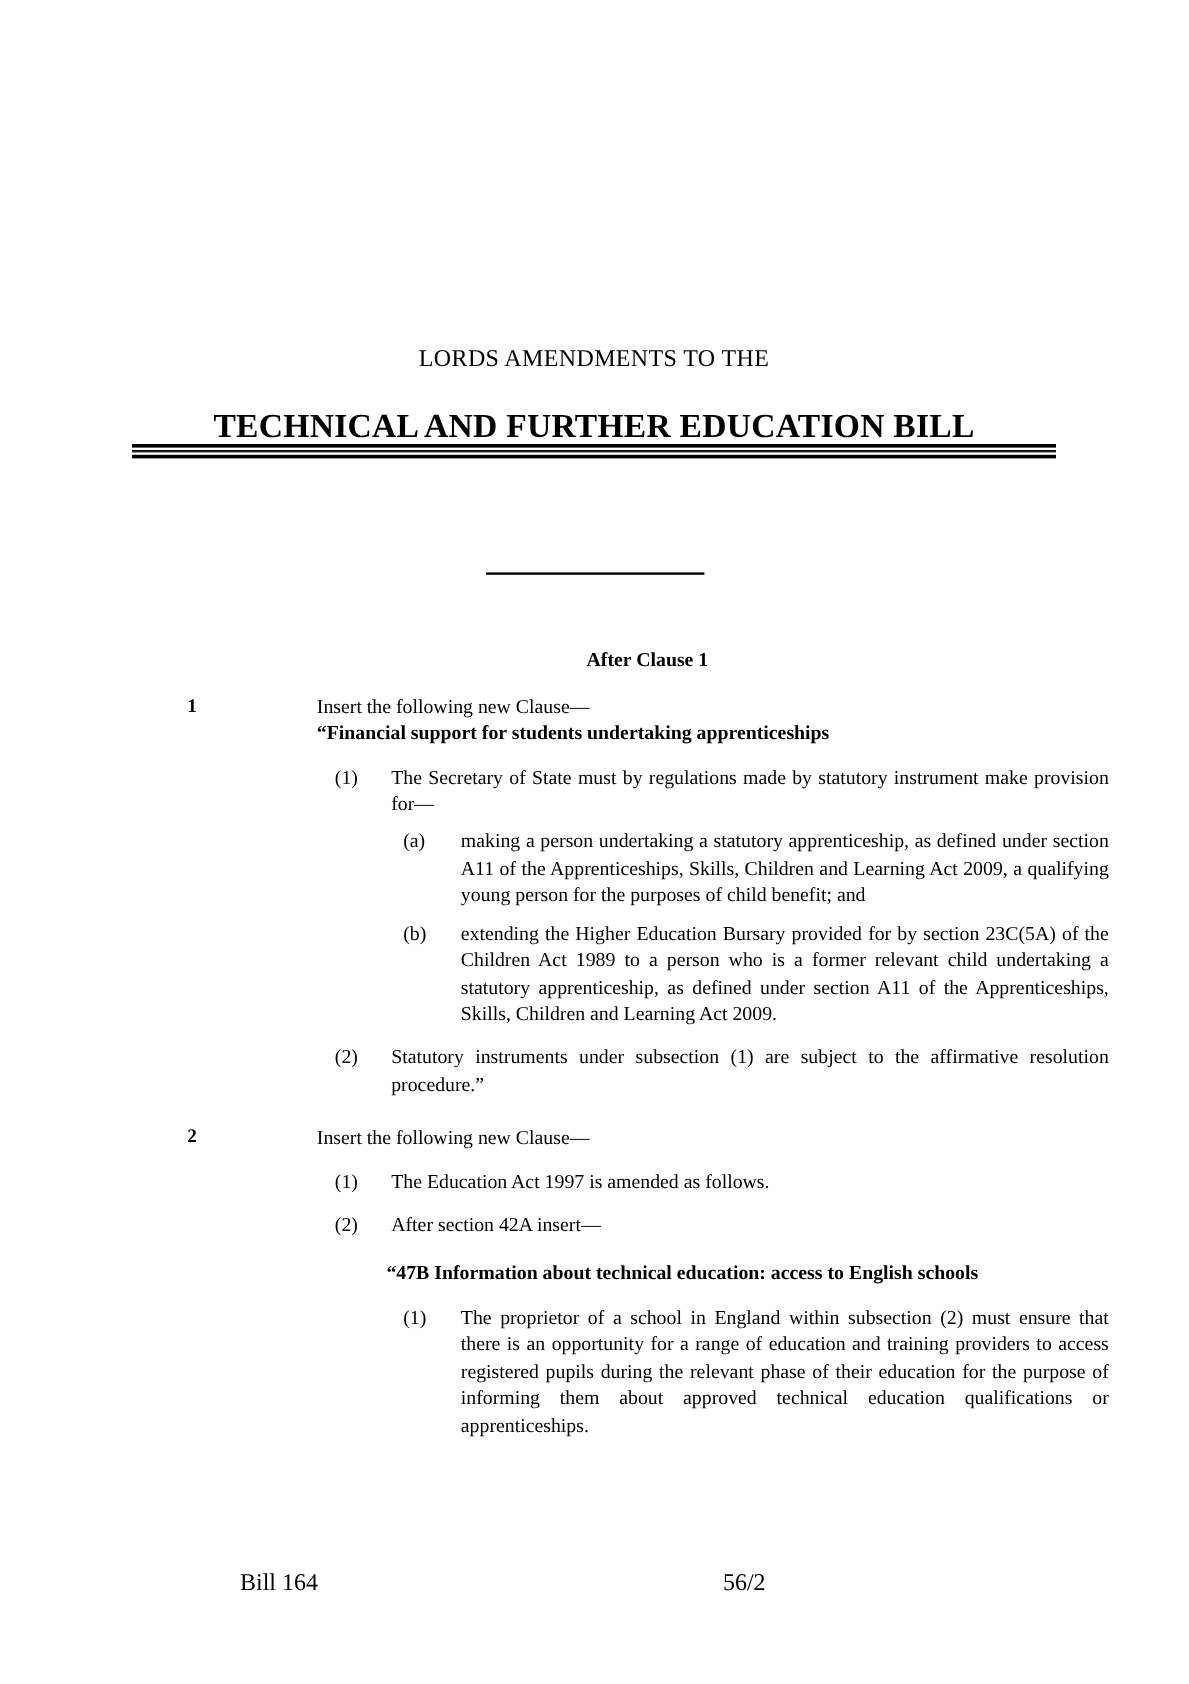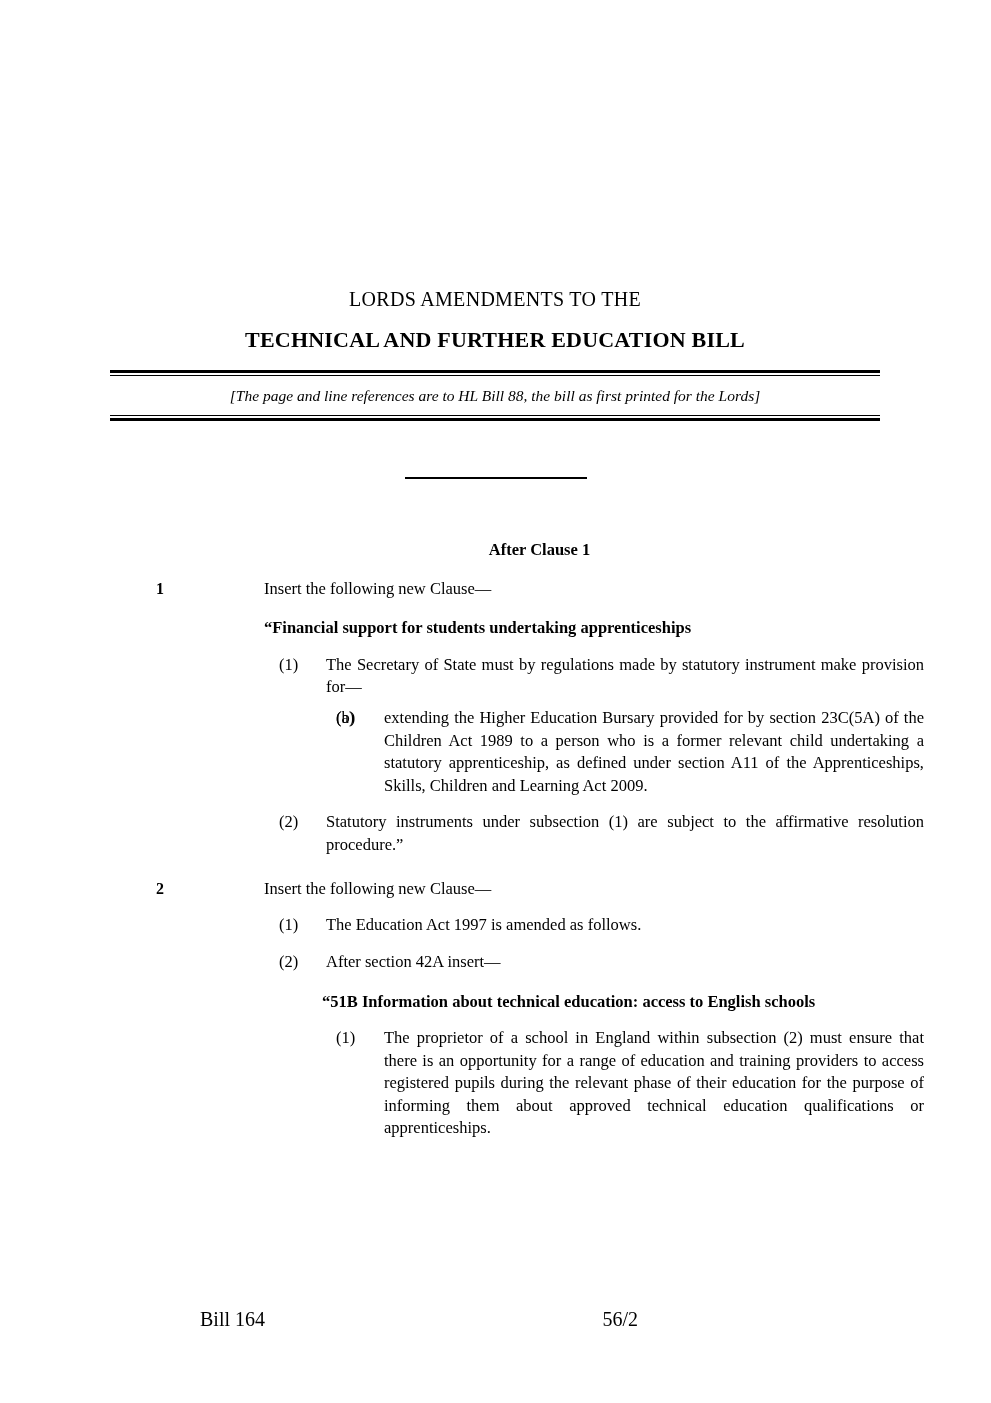--- a/index.html
+++ b/index.html
@@ -32,25 +32,25 @@
     width: 770px;
   }
   .doc-title-1 {
     text-align: center;
     font-size: 20px;
     letter-spacing: 0.3px;
     line-height: 1.3;
   }
   .doc-title-2 {
     text-align: center;
-    font-size: 22px;
+    font-size: 28px;
     font-weight: bold;
     letter-spacing: 0.2px;
     line-height: 1.3;
-    margin-top: 14px;
+    margin-top: 26px;
   }
 
   
   .note-band {
     position: absolute;
     left: 110px;
     top: 370px;
     width: 770px;
   }
   .rule-thick {
@@ -127,21 +127,20 @@
     margin-right: 111px;
   }
   .insert-line {
     font-size: 16.5px;
     line-height: 1.35;
   }
   .clause-title {
     font-weight: bold;
     font-size: 16.5px;
     line-height: 1.35;
-    margin-top: 17px;
   }
   .inner-heading {
     font-weight: bold;
     font-size: 16.5px;
     line-height: 1.35;
     margin-top: 18px;
     margin-left: 58px;
   }
 
   
@@ -209,21 +208,20 @@
 <div class="page">
 
   <div class="title-block">
     <div class="doc-title-1">LORDS AMENDMENTS TO THE</div>
     <div class="doc-title-2">TECHNICAL AND FURTHER EDUCATION BILL</div>
   </div>
 
   <div class="note-band">
     <div class="rule-thick"></div>
     <div class="rule-thin"></div>
-    <div class="note-text">[The page and line references are to HL Bill 88, the bill as first printed for the Lords]</div>
     <div class="rule-thin-top"></div>
     <div class="rule-thick-bottom"></div>
   </div>
 
   <div class="short-divider"></div>
 
   <div class="body-area">
 
     <div class="section-heading">After Clause 1</div>
 
@@ -234,20 +232,21 @@
         <div class="clause-title">“Financial support for students undertaking apprenticeships</div>
 
         <div class="sub-group">
           <div class="sub">
             <div class="sub-marker">(1)</div>
             <div class="sub-text">The Secretary of State must by regulations made by statutory instrument make provision for—</div>
           </div>
 
           <div class="item">
             <div class="item-marker">(a)</div>
+            <div class="item-text">making a person undertaking a statutory apprenticeship, as defined under section A11 of the Apprenticeships, Skills, Children and Learning Act 2009, a qualifying young person for the purposes of child benefit; and</div>
           </div>
 
           <div class="item">
             <div class="item-marker">(b)</div>
             <div class="item-text">extending the Higher Education Bursary provided for by section 23C(5A) of the Children Act 1989 to a person who is a former relevant child undertaking a statutory apprenticeship, as defined under section A11 of the Apprenticeships, Skills, Children and Learning Act 2009.</div>
           </div>
 
           <div class="sub">
             <div class="sub-marker">(2)</div>
             <div class="sub-text">Statutory instruments under subsection (1) are subject to the affirmative resolution procedure.”</div>
@@ -266,21 +265,21 @@
             <div class="sub-marker">(1)</div>
             <div class="sub-text nojust">The Education Act 1997 is amended as follows.</div>
           </div>
 
           <div class="sub">
             <div class="sub-marker">(2)</div>
             <div class="sub-text nojust">After section 42A insert—</div>
           </div>
         </div>
 
-        <div class="inner-heading">“51B  Information about technical education: access to English schools</div>
+        <div class="inner-heading">“47B  Information about technical education: access to English schools</div>
 
         <div class="sub-group">
           <div class="sub" style="padding-left:120px;">
             <div class="sub-marker" style="left:72px;">(1)</div>
             <div class="sub-text">The proprietor of a school in England within subsection (2) must ensure that there is an opportunity for a range of education and training providers to access registered pupils during the relevant phase of their education for the purpose of informing them about approved technical education qualifications or apprenticeships.</div>
           </div>
         </div>
       </div>
     </div>
 

